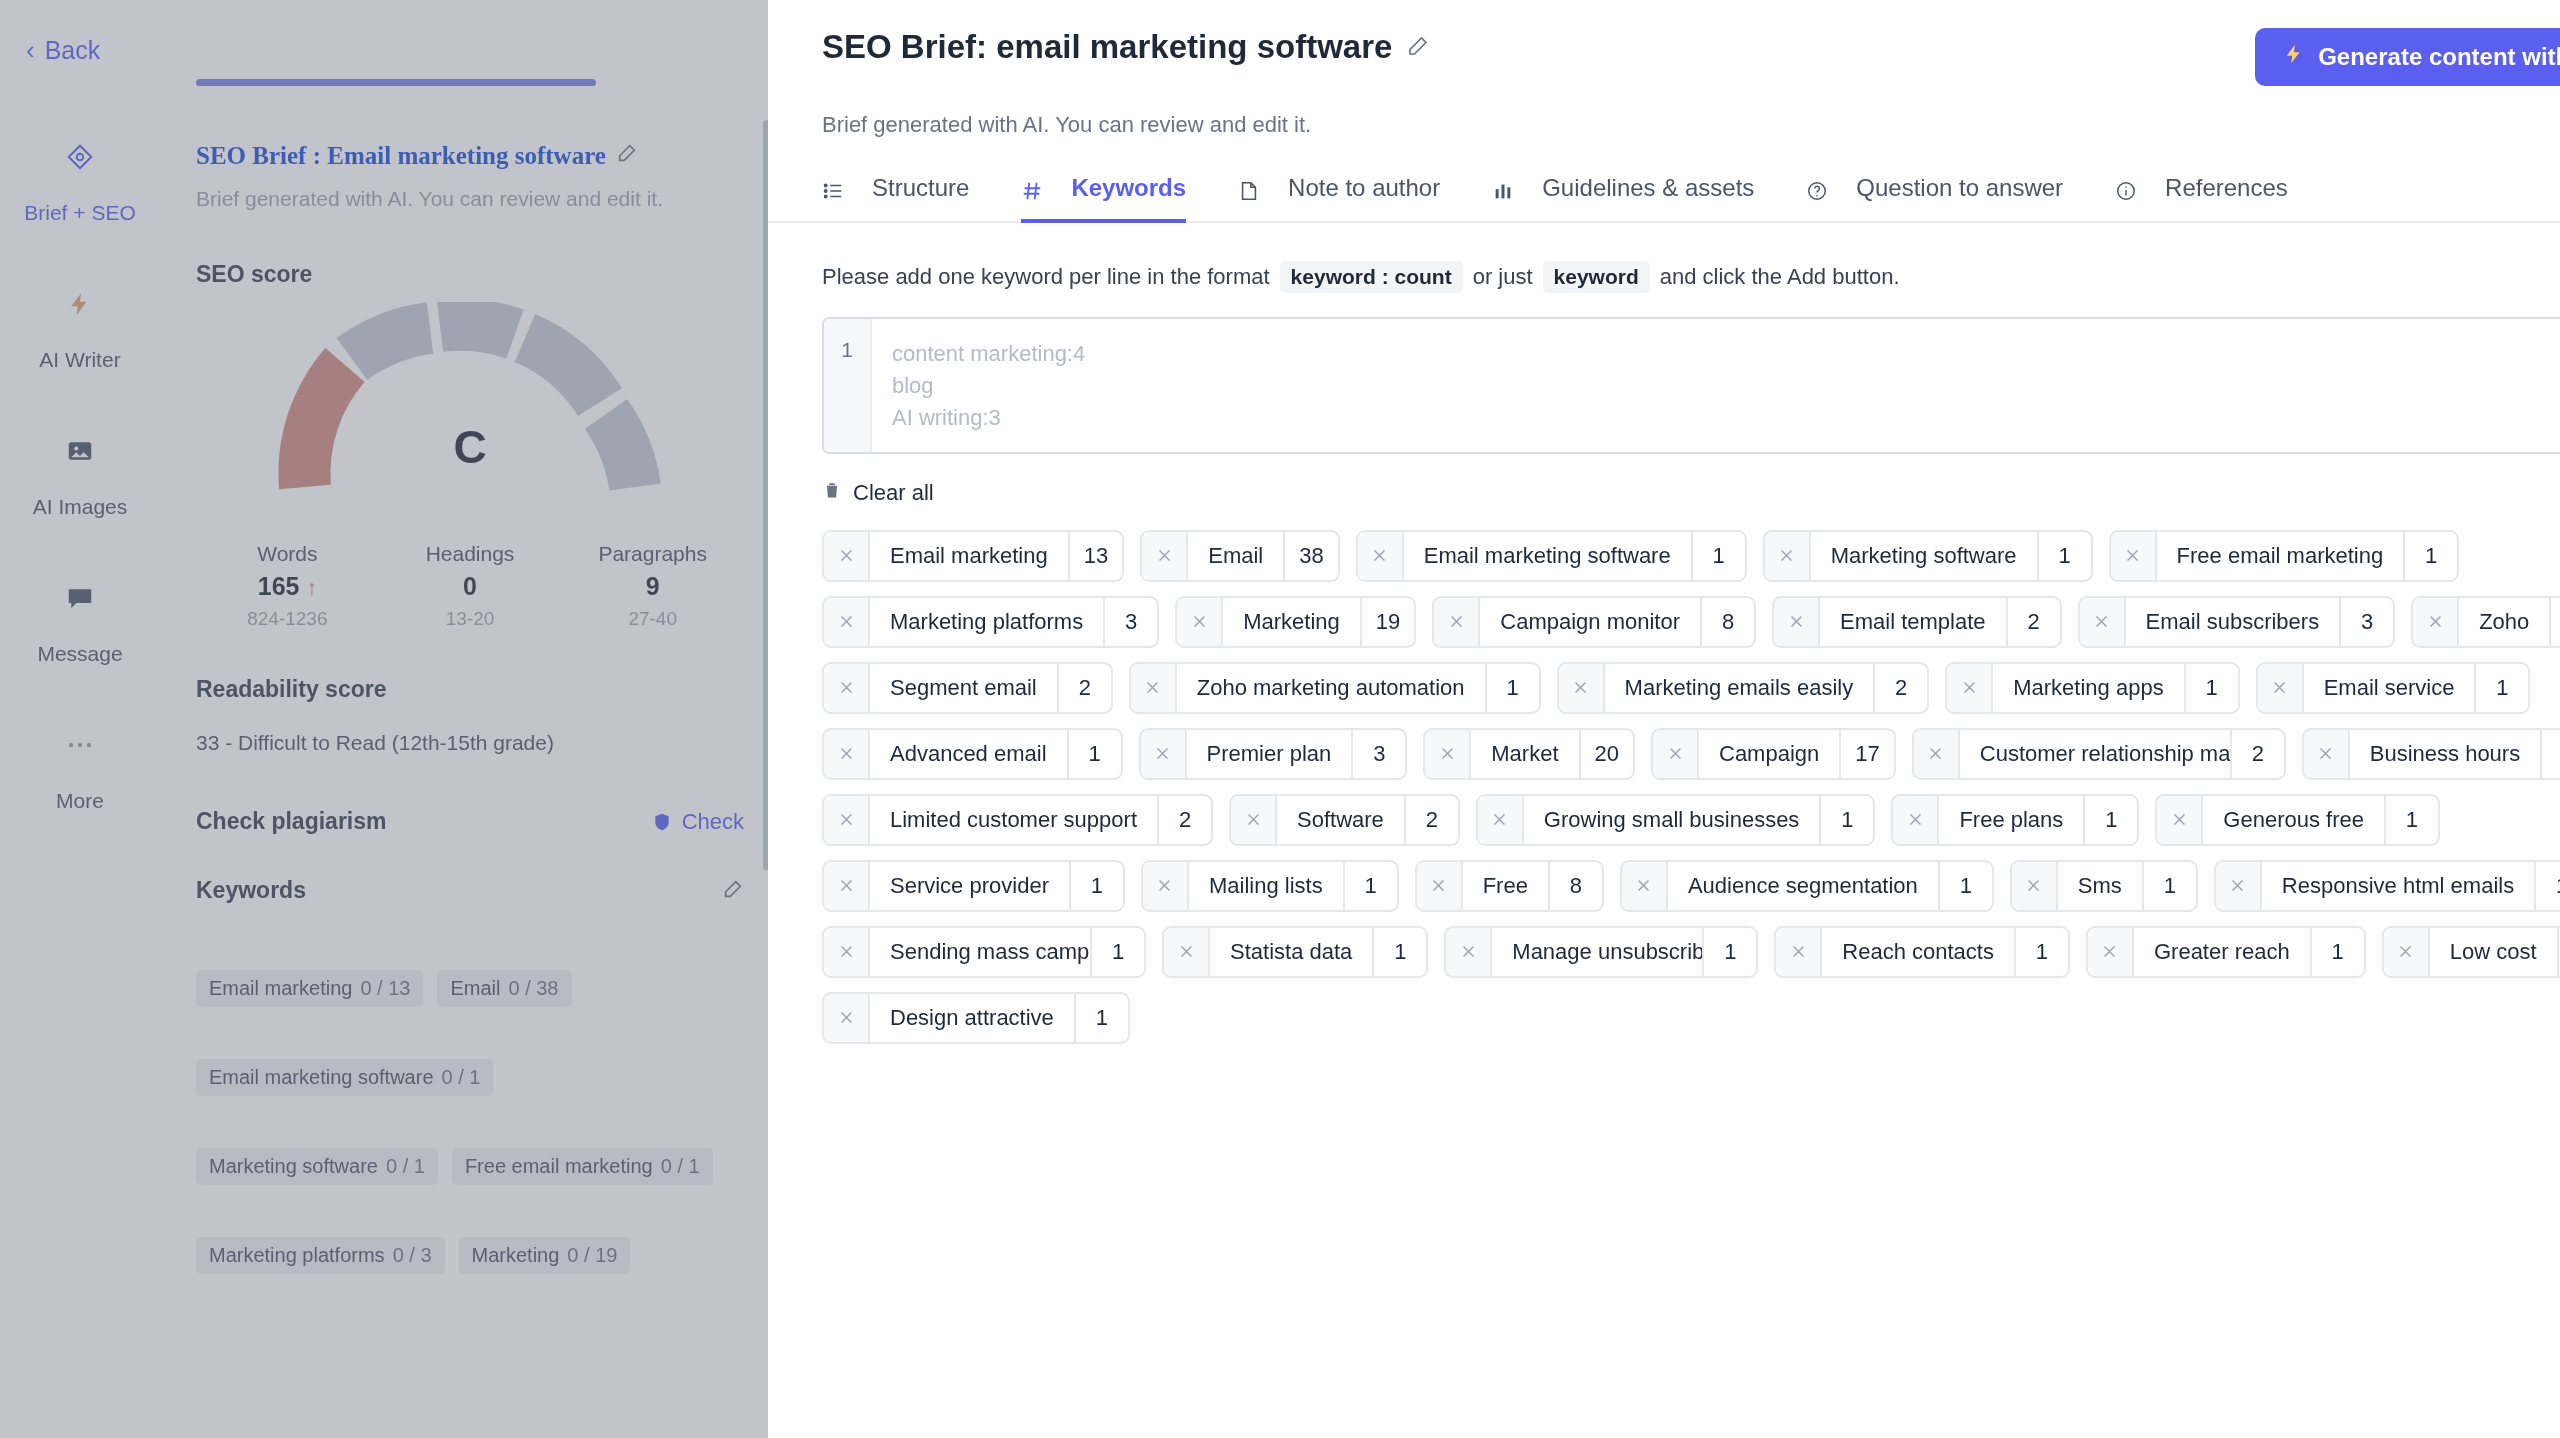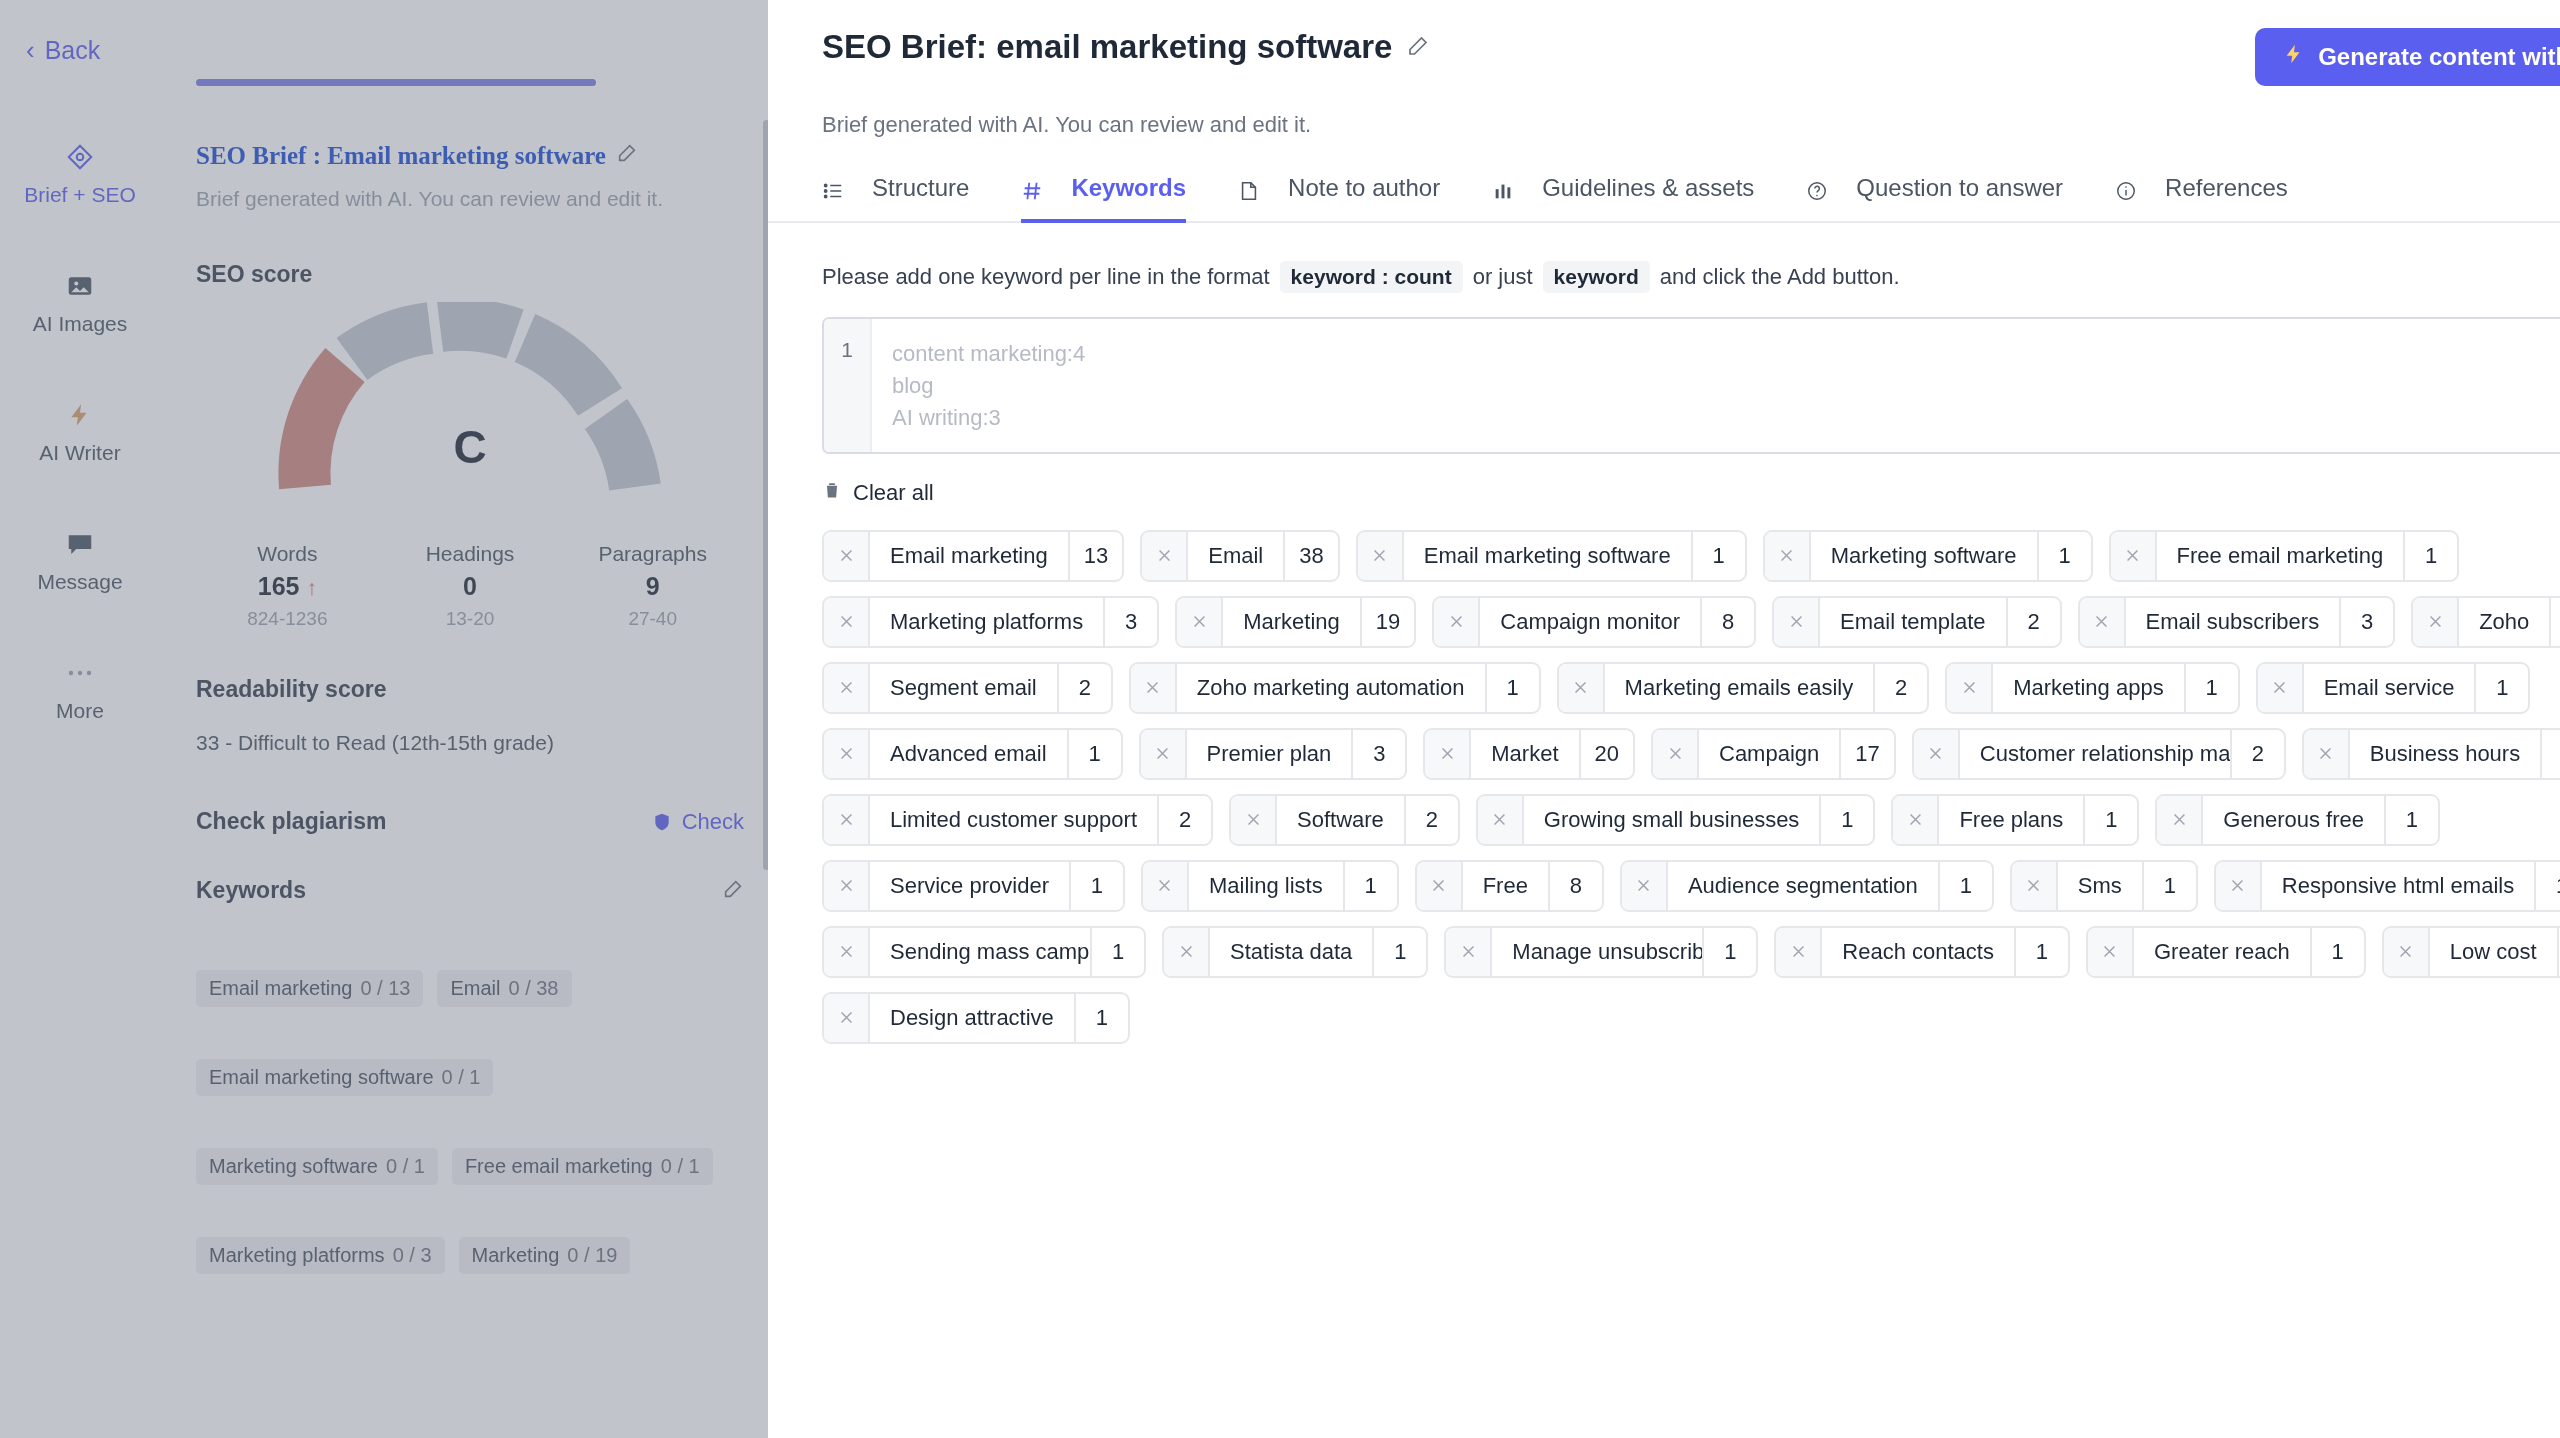--- a/index.html
+++ b/index.html
@@ -31,21 +31,21 @@
     padding-left: 26px;
     gap: 10px;
     color: #5b5fef;
     font-size: 25px;
   }
   .rail-back .chev { font-size: 26px; line-height: 1; }
   .rail-item {
     width: 100%;
     display: flex; flex-direction: column;
     align-items: center; justify-content: center;
-    gap: 9px;
+    gap: 27px;
     padding: 22px 0 22px 0;
     margin-top: 18px;
     color: #4b5563;
     font-size: 21px;
   }
   .rail-item.active { color: #5b5fef; }
   .rail-ico { height: 34px; display: flex; align-items: center; justify-content: center; }
   .rail-ico svg { display:block; }
 
   
@@ -267,36 +267,36 @@
         <svg width="30" height="30" viewBox="0 0 24 24" fill="none" stroke="#5b5fef" stroke-width="1.6">
           <path d="M12 3 L21 12 L12 21 L3 12 Z"></path>
             <circle cx="12" cy="12" r="2.6"></circle>
         </svg>
       </span>
       <span>Brief + SEO</span>
     </div>
 
     <div class="rail-item">
       <span class="rail-ico">
+        <svg width="26" height="30" viewBox="0 0 24 24" fill="#d9a06a">
+            <path d="M13 2 L4 14h6l-1 8 9-12h-6z"></path>
+          </svg>
+      </span>
+      <span>AI Writer</span>
+    </div>
+
+    <div class="rail-item">
+      <span class="rail-ico">
         <svg width="30" height="30" viewBox="0 0 24 24" fill="#4b5563">
             <rect x="3" y="5" width="18" height="14" rx="2"></rect>
             <circle cx="9" cy="10" r="1.6" fill="#fff"></circle>
             <path d="M5 17l4-4 3 3 3-3 4 4z" fill="#fff"></path>
           </svg>
       </span>
       <span>AI Images</span>
-    </div>
-
-    <div class="rail-item">
-      <span class="rail-ico">
-        <svg width="26" height="30" viewBox="0 0 24 24" fill="#d9a06a">
-            <path d="M13 2 L4 14h6l-1 8 9-12h-6z"></path>
-          </svg>
-      </span>
-      <span>AI Writer</span>
     </div>
 
     <div class="rail-item">
       <span class="rail-ico">
         <svg width="30" height="30" viewBox="0 0 24 24" fill="#4b5563">
             <path d="M3 5h18v11H9l-4 4v-4H3z"></path>
           </svg>
       </span>
       <span>Message</span>
     </div>

